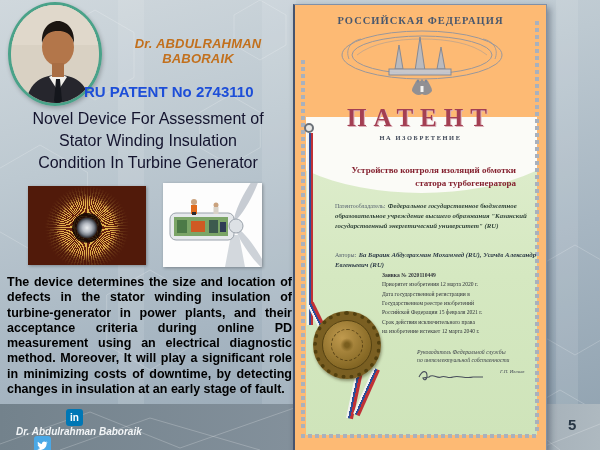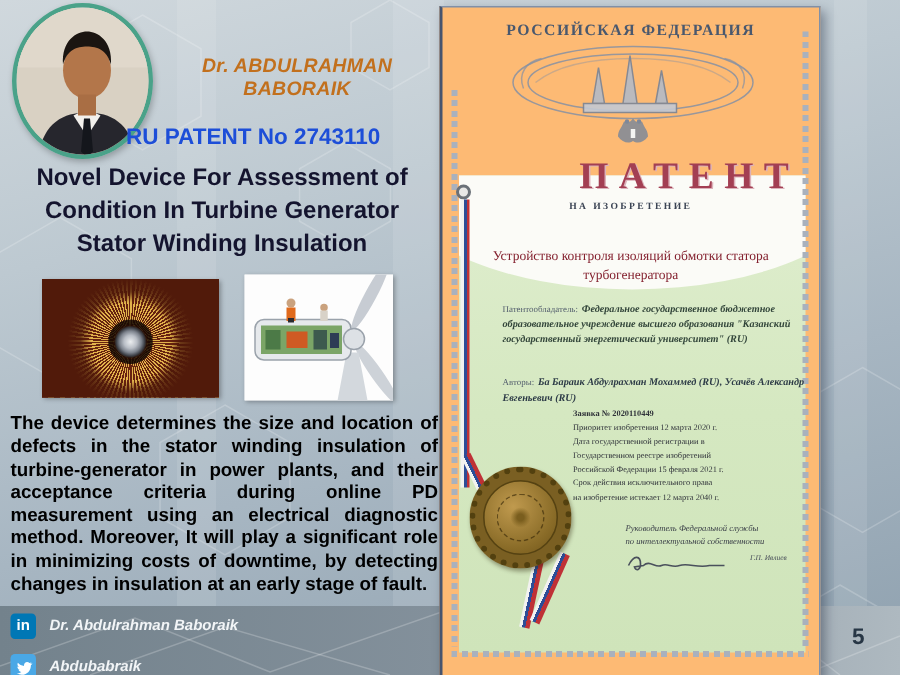--- a/index.html
+++ b/index.html
@@ -23,21 +23,21 @@
   .author-name {
     position:absolute; left:98px; top:36px; width:200px; text-align:center;
     color:#c2701d; font-size:13px; font-weight:bold; font-style:italic; letter-spacing:0.2px;
   }
   .patent-ref {
     position:absolute; left:84px; top:83px; width:200px;
     color:#1d4ed8; font-size:15px; font-weight:bold;
   }
   .slide-title {
     position:absolute; left:2px; top:108px; width:292px; text-align:center;
-    color:#14142e; font-size:16px; font-weight:bold; line-height:22px;
+    color:#14142e; font-size:16px; font-weight:normal; line-height:22px;
   }
   .img-stator {
     position:absolute; left:28px; top:186px; width:118px; height:79px;
     background:
       radial-gradient(circle at 50% 53%, #eceef0 0%, #b9bec6 6%, #7d838d 10%, #3c3f46 13%, rgba(30,10,3,0.92) 15%, rgba(30,10,3,0) 17%),
       radial-gradient(circle at 50% 53%, transparent 0 15%, rgba(18,7,2,0.85) 16% 20%, transparent 21%),
       radial-gradient(circle at 50% 53%, transparent 0 36%, rgba(74,22,8,0.78) 46%, #511a0a 58%),
       repeating-conic-gradient(from 0deg at 50% 53%, #e2b24c 0deg 2deg, #67220f 2deg 4.5deg);
     background-color:#511a0a;
     box-shadow:1px 1px 3px rgba(0,0,0,0.3);
@@ -50,21 +50,21 @@
     position:absolute; left:7px; top:275px; width:285px;
     color:#000000; font-size:12.5px; font-weight:bold; line-height:15.3px;
     text-align:justify;
   }
 
   
   .footer-band {
     position:absolute; left:0; top:404px; width:600px; height:46px;
     background:linear-gradient(90deg,#73828c 0%,#85929d 55%,#a2adb6 85%,#aeb9c0 100%);
   }
-  .social-row { position:absolute; display:flex; align-items:center; }
+  .social-row { position:absolute; display:flex; align-items:center;flex-direction:column; }
   .icon-sq {
     width:17px; height:17px; border-radius:3px; display:flex;
     align-items:center; justify-content:center; flex:0 0 17px;
   }
   .icon-linkedin { background:#0077b5; color:#fff; font-weight:bold; font-size:10px; }
   .icon-twitter { background:#4aa8e6; }
   .social-text { color:#f2f5f7; font-size:10px; font-weight:bold; font-style:italic; margin-left:9px; }
   .fed-caption {
     position:absolute; left:295px; top:413px; width:252px;
     color:#1c3050; font-size:13.5px; font-weight:bold; line-height:17px;
@@ -90,34 +90,33 @@
   .cert-dome {
     position:absolute; left:-45px; right:-45px; top:-72px; height:148px;
     background:#fbfbf7; border-radius:50%;
   }
   .perf-v { position:absolute; width:4px; background:repeating-linear-gradient(180deg,#a9b1bd 0 4px,transparent 4px 7px); }
   .perf-h { position:absolute; height:4px; background:repeating-linear-gradient(90deg,#a9b1bd 0 4px,transparent 4px 7px); }
   .cert-word {
     position:absolute; left:0; top:99px; width:100%; text-align:center;
     font-size:25px; font-weight:bold; color:#a33f53; letter-spacing:7px;
     text-shadow:1px 1px 0 #dcb2ba;
-    margin-left:39px;
   }
   .cert-subtype {
     position:absolute; left:0; top:129px; width:100%; text-align:center;
     font-size:8px; letter-spacing:2px; color:#3b4454; font-weight:bold;
     transform:scale(0.8); transform-origin:50% 0;
   }
   .cert-number {
     position:absolute; left:0; top:139px; width:100%; text-align:center;
     font-size:10.5px; font-weight:bold; color:#1e2228; letter-spacing:0.5px;
   }
   .cert-invention {
-    position:absolute; left:30px; right:30px; top:159px; text-align:center;
-    font-size:9px; font-weight:normal; color:#84212f; line-height:1.45;
+    position:absolute; left:30px; right:30px; top:159px; text-align:right;
+    font-size:9px; font-weight:bold; color:#84212f; line-height:1.45;
   }
   .cert-label { font-size:7px; color:#55606e; font-style:normal; font-weight:normal; margin-right:3px; }
   .cert-holder {
     position:absolute; left:40px; top:196px; width:243px;
     font-size:8px; font-weight:bold; font-style:italic; color:#32453a; line-height:1.5;
     transform:scale(0.85); transform-origin:0 0;
   }
   .cert-authors {
     position:absolute; left:40px; top:245px; width:243px;
     font-size:8px; font-weight:bold; font-style:italic; color:#2c3a46; line-height:1.55;
@@ -206,22 +205,22 @@
     <ellipse cx="47" cy="42" rx="16" ry="19" fill="#b3764a"></ellipse>
     <path d="M31 38 C30 22 40 16 47 16 C54 16 64 22 63 38 C60 28 54 26 47 26 C40 26 34 28 31 38 Z" fill="#1b1511"></path>
     <rect x="41" y="58" width="12" height="14" fill="#a96e44"></rect>
   </svg>
 </div>
 
 <div class="author-name">Dr. ABDULRAHMAN BABORAIK</div>
 <div class="patent-ref">RU PATENT No 2743110</div>
 <div class="slide-title">
   <div>Novel Device For Assessment of</div>
+  <div>Stator Winding Insulation</div>
   <div>Condition In Turbine Generator</div>
-  <div>Stator Winding Insulation</div>
 </div>
 
 <div class="img-stator"></div>
 <div class="img-turbine">
   <svg width="99" height="84" viewBox="0 0 99 84">
     <rect width="99" height="84" fill="#fdfdfd"></rect>
     <ellipse cx="84" cy="14" rx="4" ry="26" transform="rotate(28 84 14)" fill="#c7ccd3"></ellipse>
     <ellipse cx="88" cy="66" rx="4" ry="25" transform="rotate(-35 88 66)" fill="#cdd2d8"></ellipse>
     <polygon points="68,52 76,52 82,84 62,84" fill="#d3d8dd"></polygon>
     <rect x="7" y="30" width="64" height="27" rx="6" fill="#e6e9ec" stroke="#9aa2ab" stroke-width="1"></rect>

